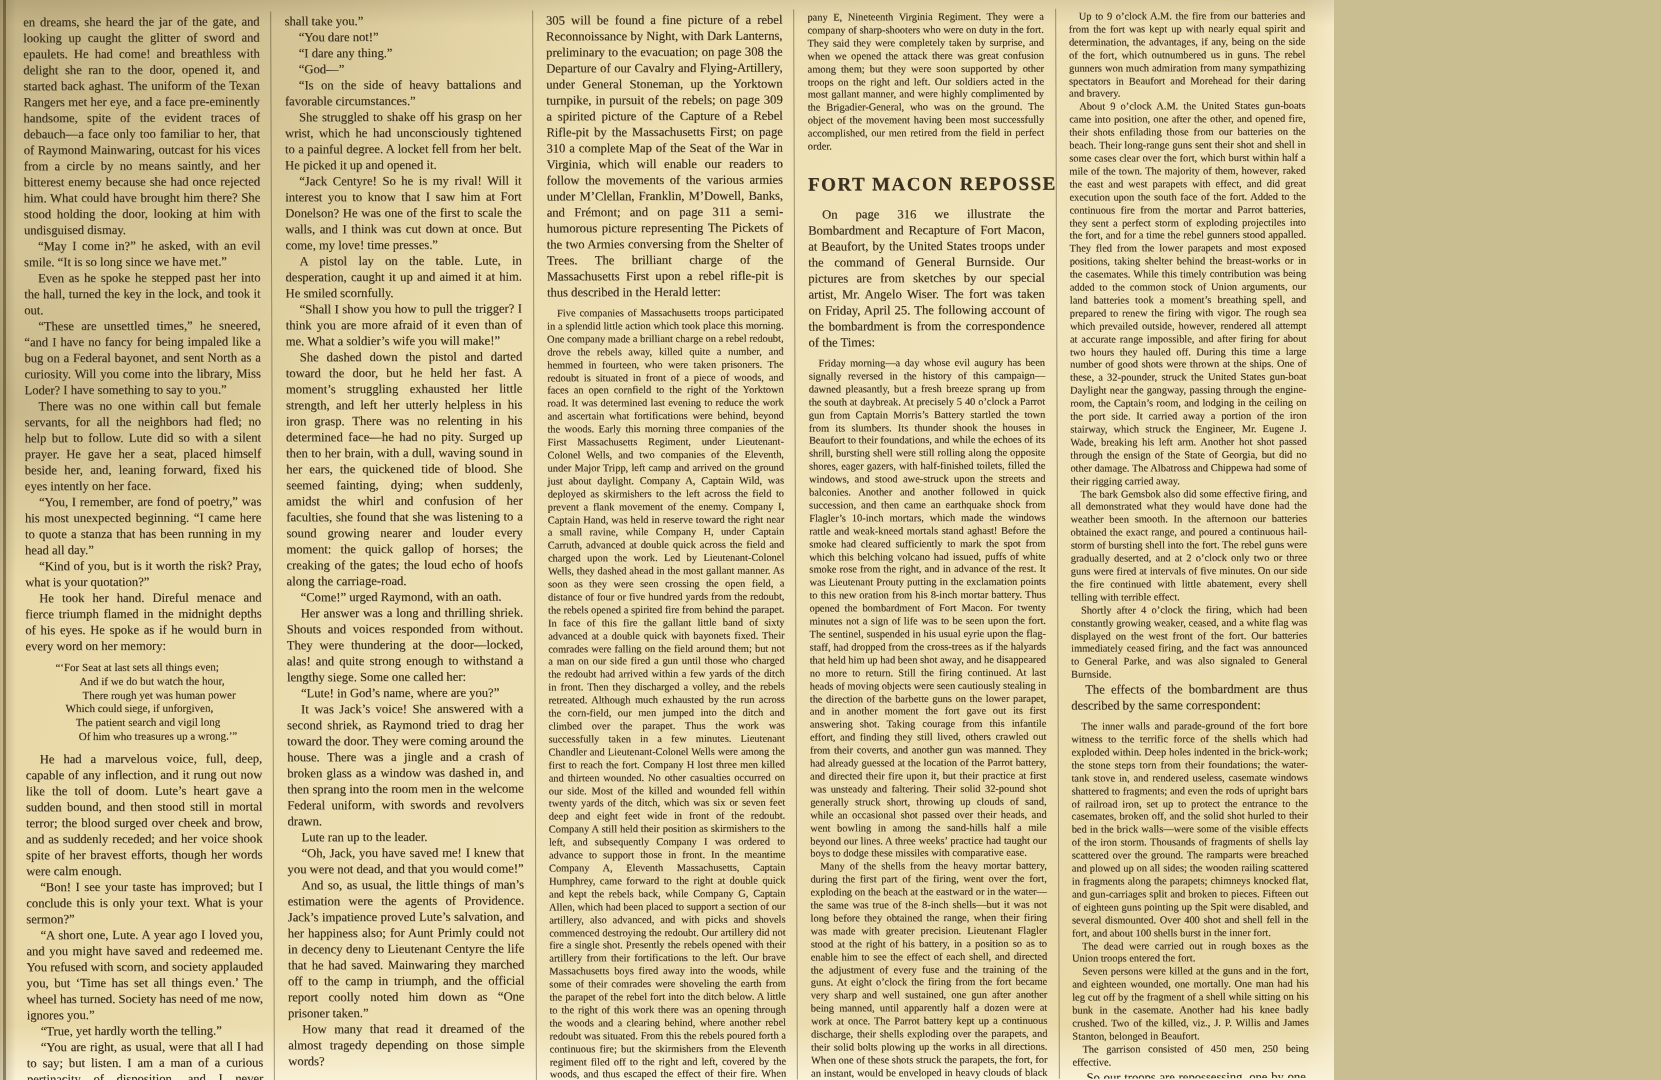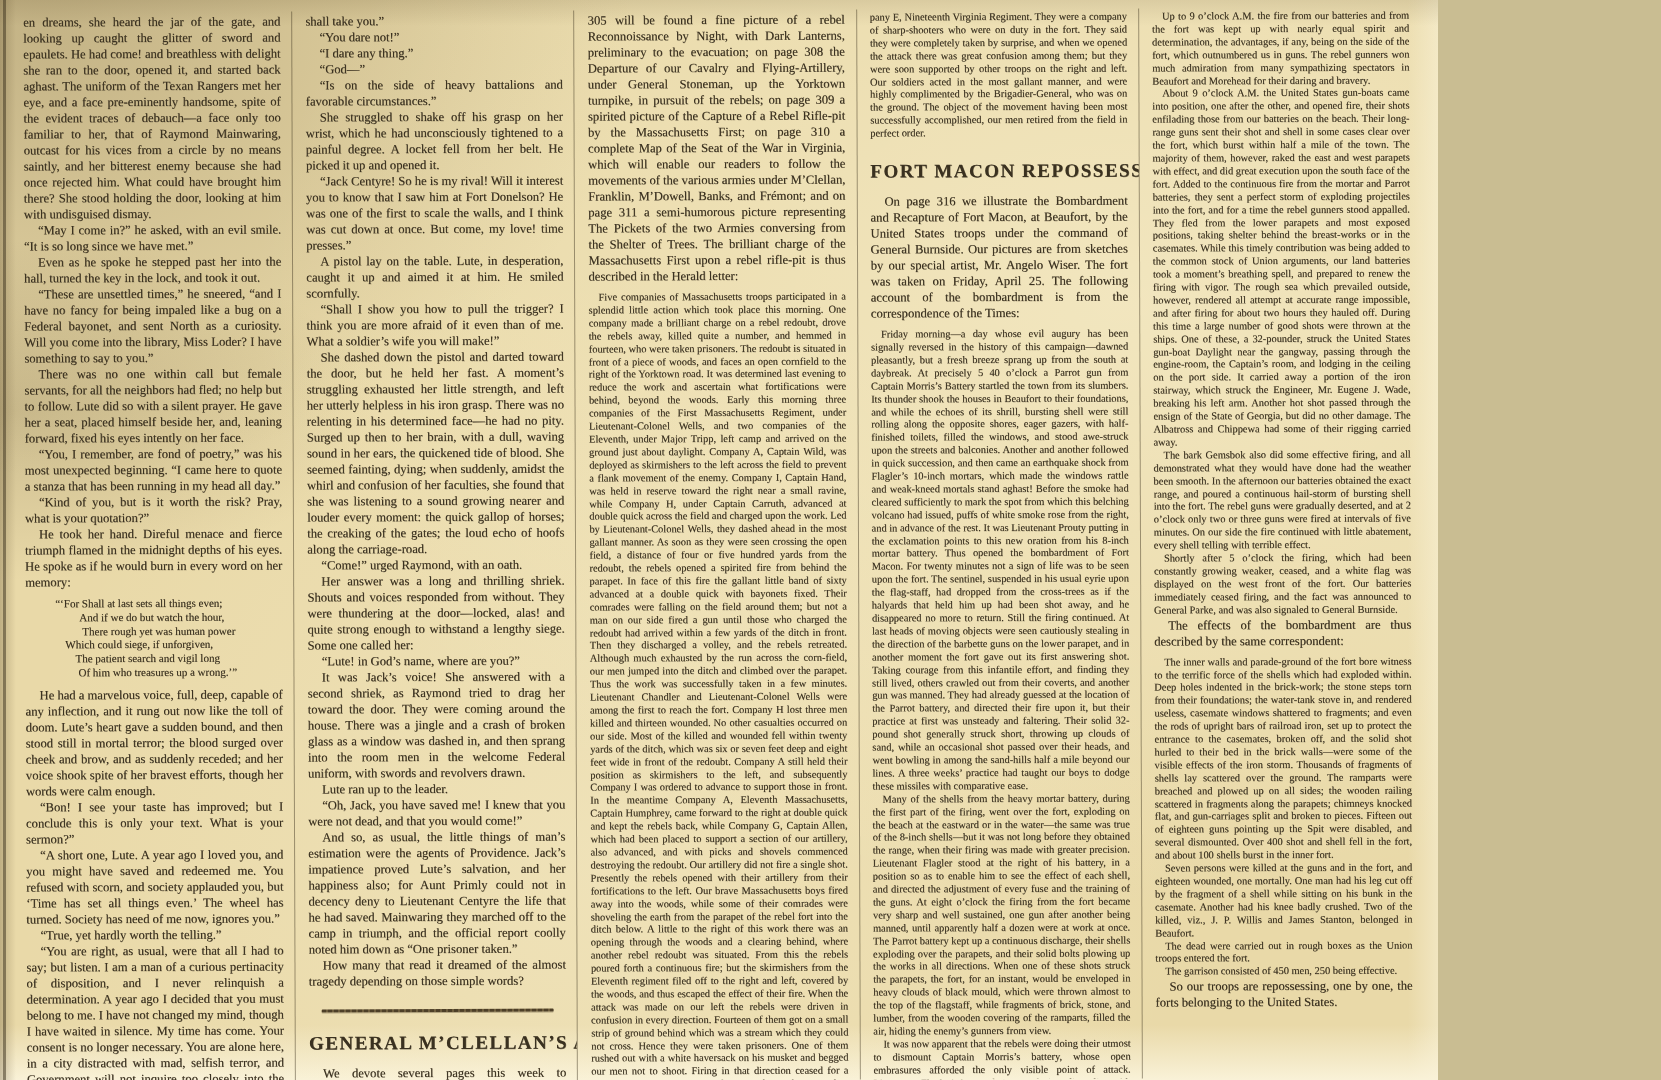--- a/index.html
+++ b/index.html
@@ -1,17 +1,17 @@
 <!DOCTYPE html>
 <html><head>
 <meta charset="utf-8">
 <style>
   html,body{margin:0;padding:0;background:#c9bd92;}
   .page{
-    position:relative;width:1438px;height:1080px;overflow:hidden;box-sizing:border-box;
+    position:relative;width:1334px;height:1080px;overflow:hidden;box-sizing:border-box;
     background-color:#e9d9a8;
     background-image:
       radial-gradient(ellipse at 78% 28%, rgba(255,249,224,.40), transparent 55%),
       radial-gradient(ellipse at 42% 80%, rgba(250,242,214,.35), transparent 50%),
       radial-gradient(ellipse at 3% 3%, rgba(110,92,55,.30), transparent 30%),
       radial-gradient(ellipse at 1% 38%, rgba(100,84,50,.22), transparent 18%),
       linear-gradient(to bottom, rgba(115,96,58,.20), transparent 26px),
       linear-gradient(to right, rgba(95,78,46,.30), transparent 16px),
       linear-gradient(to top, rgba(250,243,218,.95), rgba(250,243,218,0) 55px),
       linear-gradient(to left, rgba(248,240,212,.55), transparent 30px);
@@ -66,21 +66,21 @@
       <div class="col">
         <p class="cont">en dreams, she heard the jar of the gate, and looking up caught the glitter of sword and epaulets. He had come! and breathless with delight she ran to the door, opened it, and started back aghast. The uniform of the Texan Rangers met her eye, and a face pre-eminently handsome, spite of the evident traces of debauch—a face only too familiar to her, that of Raymond Mainwaring, outcast for his vices from a circle by no means saintly, and her bitterest enemy because she had once rejected him. What could have brought him there? She stood holding the door, looking at him with undisguised dismay.</p>
         <p class="p">“May I come in?” he asked, with an evil smile. “It is so long since we have met.”</p>
         <p class="p">Even as he spoke he stepped past her into the hall, turned the key in the lock, and took it out.</p>
         <p class="p">“These are unsettled times,” he sneered, “and I have no fancy for being impaled like a bug on a Federal bayonet, and sent North as a curiosity. Will you come into the library, Miss Loder? I have something to say to you.”</p>
         <p class="p">There was no one within call but female servants, for all the neighbors had fled; no help but to follow. Lute did so with a silent prayer. He gave her a seat, placed himself beside her, and, leaning forward, fixed his eyes intently on her face.</p>
         <p class="p">“You, I remember, are fond of poetry,” was his most unexpected beginning. “I came here to quote a stanza that has been running in my head all day.”</p>
         <p class="p">“Kind of you, but is it worth the risk? Pray, what is your quotation?”</p>
         <p class="p">He took her hand. Direful menace and fierce triumph flamed in the midnight depths of his eyes. He spoke as if he would burn in every word on her memory:</p>
         <div class="poem">
-          <div class="poem-line">“‘For Shall at last sets all things even;</div>
+          <div class="poem-line">“‘For Seat at last sets all things even;</div>
           <div class="poem-line">And if we do but watch the hour,</div>
           <div class="poem-line">There rough yet was human power</div>
           <div class="poem-line">Which could siege, if unforgiven,</div>
           <div class="poem-line">The patient search and vigil long</div>
           <div class="poem-line">Of him who treasures up a wrong.’”</div>
         </div>
         <p class="p">He had a marvelous voice, full, deep, capable of any inflection, and it rung out now like the toll of doom. Lute’s heart gave a sudden bound, and then stood still in mortal terror; the blood surged over cheek and brow, and as suddenly receded; and her voice shook spite of her bravest efforts, though her words were calm enough.</p>
         <p class="p">“Bon! I see your taste has improved; but I conclude this is only your text. What is your sermon?”</p>
         <p class="p">“A short one, Lute. A year ago I loved you, and you might have saved and redeemed me. You refused with scorn, and society applauded you, but ‘Time has set all things even.’ The wheel has turned. Society has need of me now, ignores you.”</p>
         <p class="p">“True, yet hardly worth the telling.”</p>
@@ -118,22 +118,22 @@
         <h2 class="headline">FORT MACON REPOSSESSED.</h2>
         <p class="p">On page 316 we illustrate the Bombardment and Recapture of Fort Macon, at Beaufort, by the United States troops under the command of General Burnside. Our pictures are from sketches by our special artist, Mr. Angelo Wiser. The fort was taken on Friday, April 25. The following account of the bombardment is from the correspondence of the Times:</p>
         <p class="x">Friday morning—a day whose evil augury has been signally reversed in the history of this campaign—dawned pleasantly, but a fresh breeze sprang up from the south at daybreak. At precisely 5 40 o’clock a Parrot gun from Captain Morris’s Battery startled the town from its slumbers. Its thunder shook the houses in Beaufort to their foundations, and while the echoes of its shrill, bursting shell were still rolling along the opposite shores, eager gazers, with half-finished toilets, filled the windows, and stood awe-struck upon the streets and balconies. Another and another followed in quick succession, and then came an earthquake shock from Flagler’s 10-inch mortars, which made the windows rattle and weak-kneed mortals stand aghast! Before the smoke had cleared sufficiently to mark the spot from which this belching volcano had issued, puffs of white smoke rose from the right, and in advance of the rest. It was Lieutenant Prouty putting in the exclamation points to this new oration from his 8-inch mortar battery. Thus opened the bombardment of Fort Macon. For twenty minutes not a sign of life was to be seen upon the fort. The sentinel, suspended in his usual eyrie upon the flag-staff, had dropped from the cross-trees as if the halyards that held him up had been shot away, and he disappeared no more to return. Still the firing continued. At last heads of moving objects were seen cautiously stealing in the direction of the barbette guns on the lower parapet, and in another moment the fort gave out its first answering shot. Taking courage from this infantile effort, and finding they still lived, others crawled out from their coverts, and another gun was manned. They had already guessed at the location of the Parrot battery, and directed their fire upon it, but their practice at first was unsteady and faltering. Their solid 32-pound shot generally struck short, throwing up clouds of sand, while an occasional shot passed over their heads, and went bowling in among the sand-hills half a mile beyond our lines. A three weeks’ practice had taught our boys to dodge these missiles with comparative ease.</p>
         <p class="x">Many of the shells from the heavy mortar battery, during the first part of the firing, went over the fort, exploding on the beach at the eastward or in the water—the same was true of the 8-inch shells—but it was not long before they obtained the range, when their firing was made with greater precision. Lieutenant Flagler stood at the right of his battery, in a position so as to enable him to see the effect of each shell, and directed the adjustment of every fuse and the training of the guns. At eight o’clock the firing from the fort became very sharp and well sustained, one gun after another being manned, until apparently half a dozen were at work at once. The Parrot battery kept up a continuous discharge, their shells exploding over the parapets, and their solid bolts plowing up the works in all directions. When one of these shots struck the parapets, the fort, for an instant, would be enveloped in heavy clouds of black mould, which were thrown almost to the top of the flagstaff, while fragments of brick, stone, and lumber, from the wooden covering of the ramparts, filled the air, hiding the enemy’s gunners from view.</p>
         <p class="x">It was now apparent that the rebels were doing their utmost to dismount Captain Morris’s battery, whose open embrasures afforded the only visible point of attack. Lieutenant Flagler’s battery being nearly in a direct line with the Parrot guns, the shots which were aimed at it would generally ricochet and expend their force near that beyond. Lieutenant Prouty, whose position was at the ex-</p>
       </div>
       <div class="col">
         <p class="x">Up to 9 o’clock A.M. the fire from our batteries and from the fort was kept up with nearly equal spirit and determination, the advantages, if any, being on the side of the fort, which outnumbered us in guns. The rebel gunners won much admiration from many sympathizing spectators in Beaufort and Morehead for their daring and bravery.</p>
         <p class="x">About 9 o’clock A.M. the United States gun-boats came into position, one after the other, and opened fire, their shots enfilading those from our batteries on the beach. Their long-range guns sent their shot and shell in some cases clear over the fort, which burst within half a mile of the town. The majority of them, however, raked the east and west parapets with effect, and did great execution upon the south face of the fort. Added to the continuous fire from the mortar and Parrot batteries, they sent a perfect storm of exploding projectiles into the fort, and for a time the rebel gunners stood appalled. They fled from the lower parapets and most exposed positions, taking shelter behind the breast-works or in the casemates. While this timely contribution was being added to the common stock of Union arguments, our land batteries took a moment’s breathing spell, and prepared to renew the firing with vigor. The rough sea which prevailed outside, however, rendered all attempt at accurate range impossible, and after firing for about two hours they hauled off. During this time a large number of good shots were thrown at the ships. One of these, a 32-pounder, struck the United States gun-boat Daylight near the gangway, passing through the engine-room, the Captain’s room, and lodging in the ceiling on the port side. It carried away a portion of the iron stairway, which struck the Engineer, Mr. Eugene J. Wade, breaking his left arm. Another hot shot passed through the ensign of the State of Georgia, but did no other damage. The Albatross and Chippewa had some of their rigging carried away.</p>
         <p class="x">The bark Gemsbok also did some effective firing, and all demonstrated what they would have done had the weather been smooth. In the afternoon our batteries obtained the exact range, and poured a continuous hail-storm of bursting shell into the fort. The rebel guns were gradually deserted, and at 2 o’clock only two or three guns were fired at intervals of five minutes. On our side the fire continued with little abatement, every shell telling with terrible effect.</p>
-        <p class="x">Shortly after 5 o’clock the firing, which had been constantly growing weaker, ceased, and a white flag was displayed on the west front of the fort. Our batteries immediately ceased firing, and the fact was announced to General Parke, and was also signaled to General Burnside.</p>
+        <p class="x">Shortly after 4 o’clock the firing, which had been constantly growing weaker, ceased, and a white flag was displayed on the west front of the fort. Our batteries immediately ceased firing, and the fact was announced to General Parke, and was also signaled to General Burnside.</p>
         <p class="p">The effects of the bombardment are thus described by the same correspondent:</p>
         <p class="x">The inner walls and parade-ground of the fort bore witness to the terrific force of the shells which had exploded within. Deep holes indented in the brick-work; the stone steps torn from their foundations; the water-tank stove in, and rendered useless, casemate windows shattered to fragments; and even the rods of upright bars of railroad iron, set up to protect the entrance to the casemates, broken off, and the solid shot hurled to their bed in the brick walls—were some of the visible effects of the iron storm. Thousands of fragments of shells lay scattered over the ground. The ramparts were breached and plowed up on all sides; the wooden railing scattered in fragments along the parapets; chimneys knocked flat, and gun-carriages split and broken to pieces. Fifteen out of eighteen guns pointing up the Spit were disabled, and several dismounted. Over 400 shot and shell fell in the fort, and about 100 shells burst in the inner fort.</p>
+        <p class="x">The dead were carried out in rough boxes as the Union troops entered the fort.</p>
         <p class="x">Seven persons were killed at the guns and in the fort, and eighteen wounded, one mortally. One man had his leg cut off by the fragment of a shell while sitting on his bunk in the casemate. Another had his knee badly crushed. Two of the killed, viz., J. P. Willis and James Stanton, belonged in Beaufort.</p>
-        <p class="x">The dead were carried out in rough boxes as the Union troops entered the fort.</p>
         <p class="x">The garrison consisted of 450 men, 250 being effective.</p>
         <p class="p">So our troops are repossessing, one by one, the forts belonging to the United States.</p>
       </div>
     </div>
 </div>
 
 </body></html>

